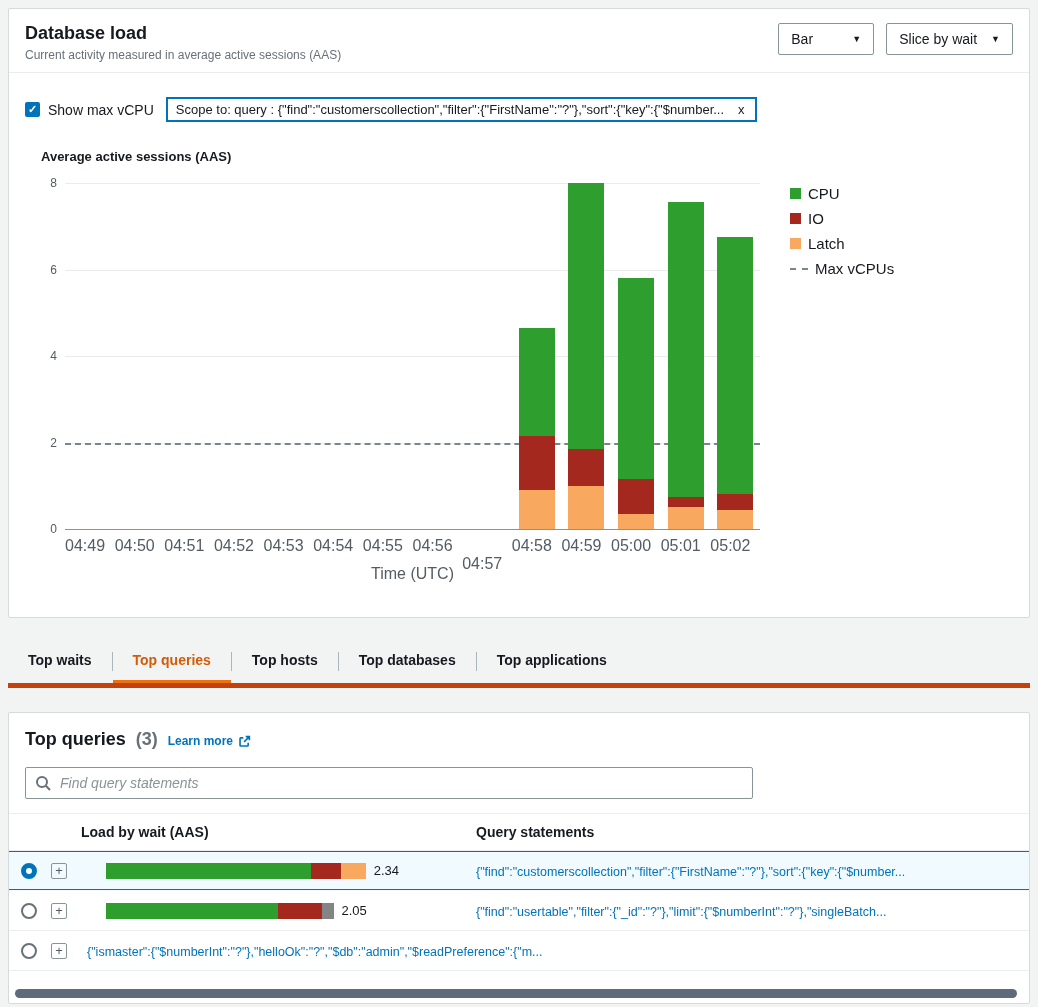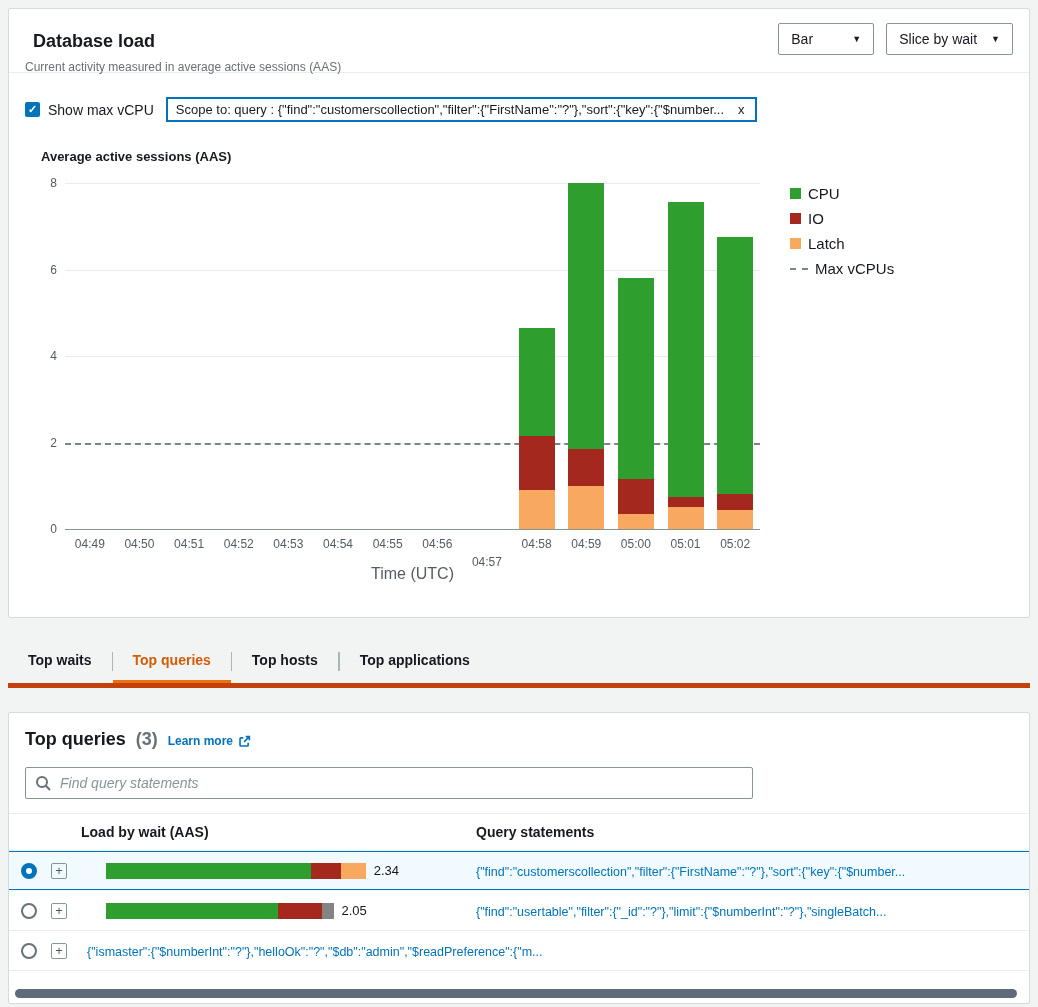--- a/index.html
+++ b/index.html
@@ -17,21 +17,21 @@
     position:absolute; left:8px; width:1022px;
     background:#fff; border:1px solid #d5dbdb; border-radius:2px;
   }
   .chart-panel { top:8px; height:610px; }
 
   
   .panel-header {
     display:flex; justify-content:space-between; align-items:flex-start;
     padding:14px 16px 10px; height:64px; border-bottom:1px solid #eaeded;
   }
-  .page-title { margin:8px; font-size:18px; font-weight:bold; }
+  .page-title { margin:0; font-size:18px; font-weight:bold; }
   .subtitle { font-size:12px; color:#687078; margin-top:4px; }
   .header-controls { display:flex; gap:12px; }
   .dropdown {
     display:flex; align-items:center; justify-content:space-between; gap:14px;
     height:32px; padding:0 12px; background:#fff;
     border:1px solid #879596; border-radius:2px;
     font-family:inherit; font-size:14px; color:#16191f; cursor:pointer;
   }
   .dropdown .caret { font-size:9px; line-height:1; color:#16191f; }
   .dd-bar { min-width:96px; }
@@ -55,21 +55,21 @@
   
   .chart { position:absolute; left:16px; top:132px; width:990px; height:460px; }
   .chart-title { position:absolute; left:16px; top:8px; font-size:13px; font-weight:bold; }
   .plot { position:absolute; left:40px; top:42px; width:695px; height:346px; }
   .gridline { position:absolute; left:0; right:0; height:1px; background:#e9ebed; }
   .axisline { background:#879596; }
   .maxline { position:absolute; left:0; right:0; border-top:2px dashed #7b858c; }
   .bar { position:absolute; bottom:0; width:36px; height:100%; }
   .seg { position:absolute; left:0; width:100%; }
   .ytick { position:absolute; left:0; width:32px; text-align:right; font-size:12px; color:#545b64; transform:translateY(-50%); }
-  .xtick { position:absolute; top:396px; text-align:center; font-size:12px; color:#545b64; }
+  .xtick { position:absolute; top:396px; font-size:16px; color:#545b64; }
   .xaxis-label { position:absolute; top:424px; left:40px; width:695px; text-align:center; font-size:16px; color:#545b64; }
   .legend { position:absolute; left:765px; top:44px; width:140px; }
   .legend-item { display:flex; align-items:center; gap:7px; margin-bottom:8px; font-size:15px; cursor:pointer; }
   .swatch { display:inline-block; width:11px; height:11px; }
   .dash-swatch { display:inline-block; width:18px; height:0; border-top:2px dashed #7b858c; }
 
   
   .tabs {
     position:absolute; top:640px; left:8px; width:1022px; height:48px;
     display:flex; align-items:stretch; border-bottom:5px solid #c2410c;
@@ -243,20 +243,21 @@
       </div>
   </section>
 
   <nav class="tabs" id="tabs">
       <div class="tab">Top waits</div>
       <div class="tab-divider"></div>
       <div class="tab selected">Top queries</div>
       <div class="tab-divider"></div>
       <div class="tab">Top hosts</div>
       <div class="tab-divider"></div>
+      <div class="tab">Top databases</div>
       <div class="tab-divider"></div>
       <div class="tab">Top applications</div>
     </nav>
 
   <section class="panel queries-panel">
     <div class="queries-header">
       <h2 class="queries-title">Top queries</h2>
       <span class="queries-count">(3)</span>
       <a class="learn-more">
         <span>Learn more</span>

